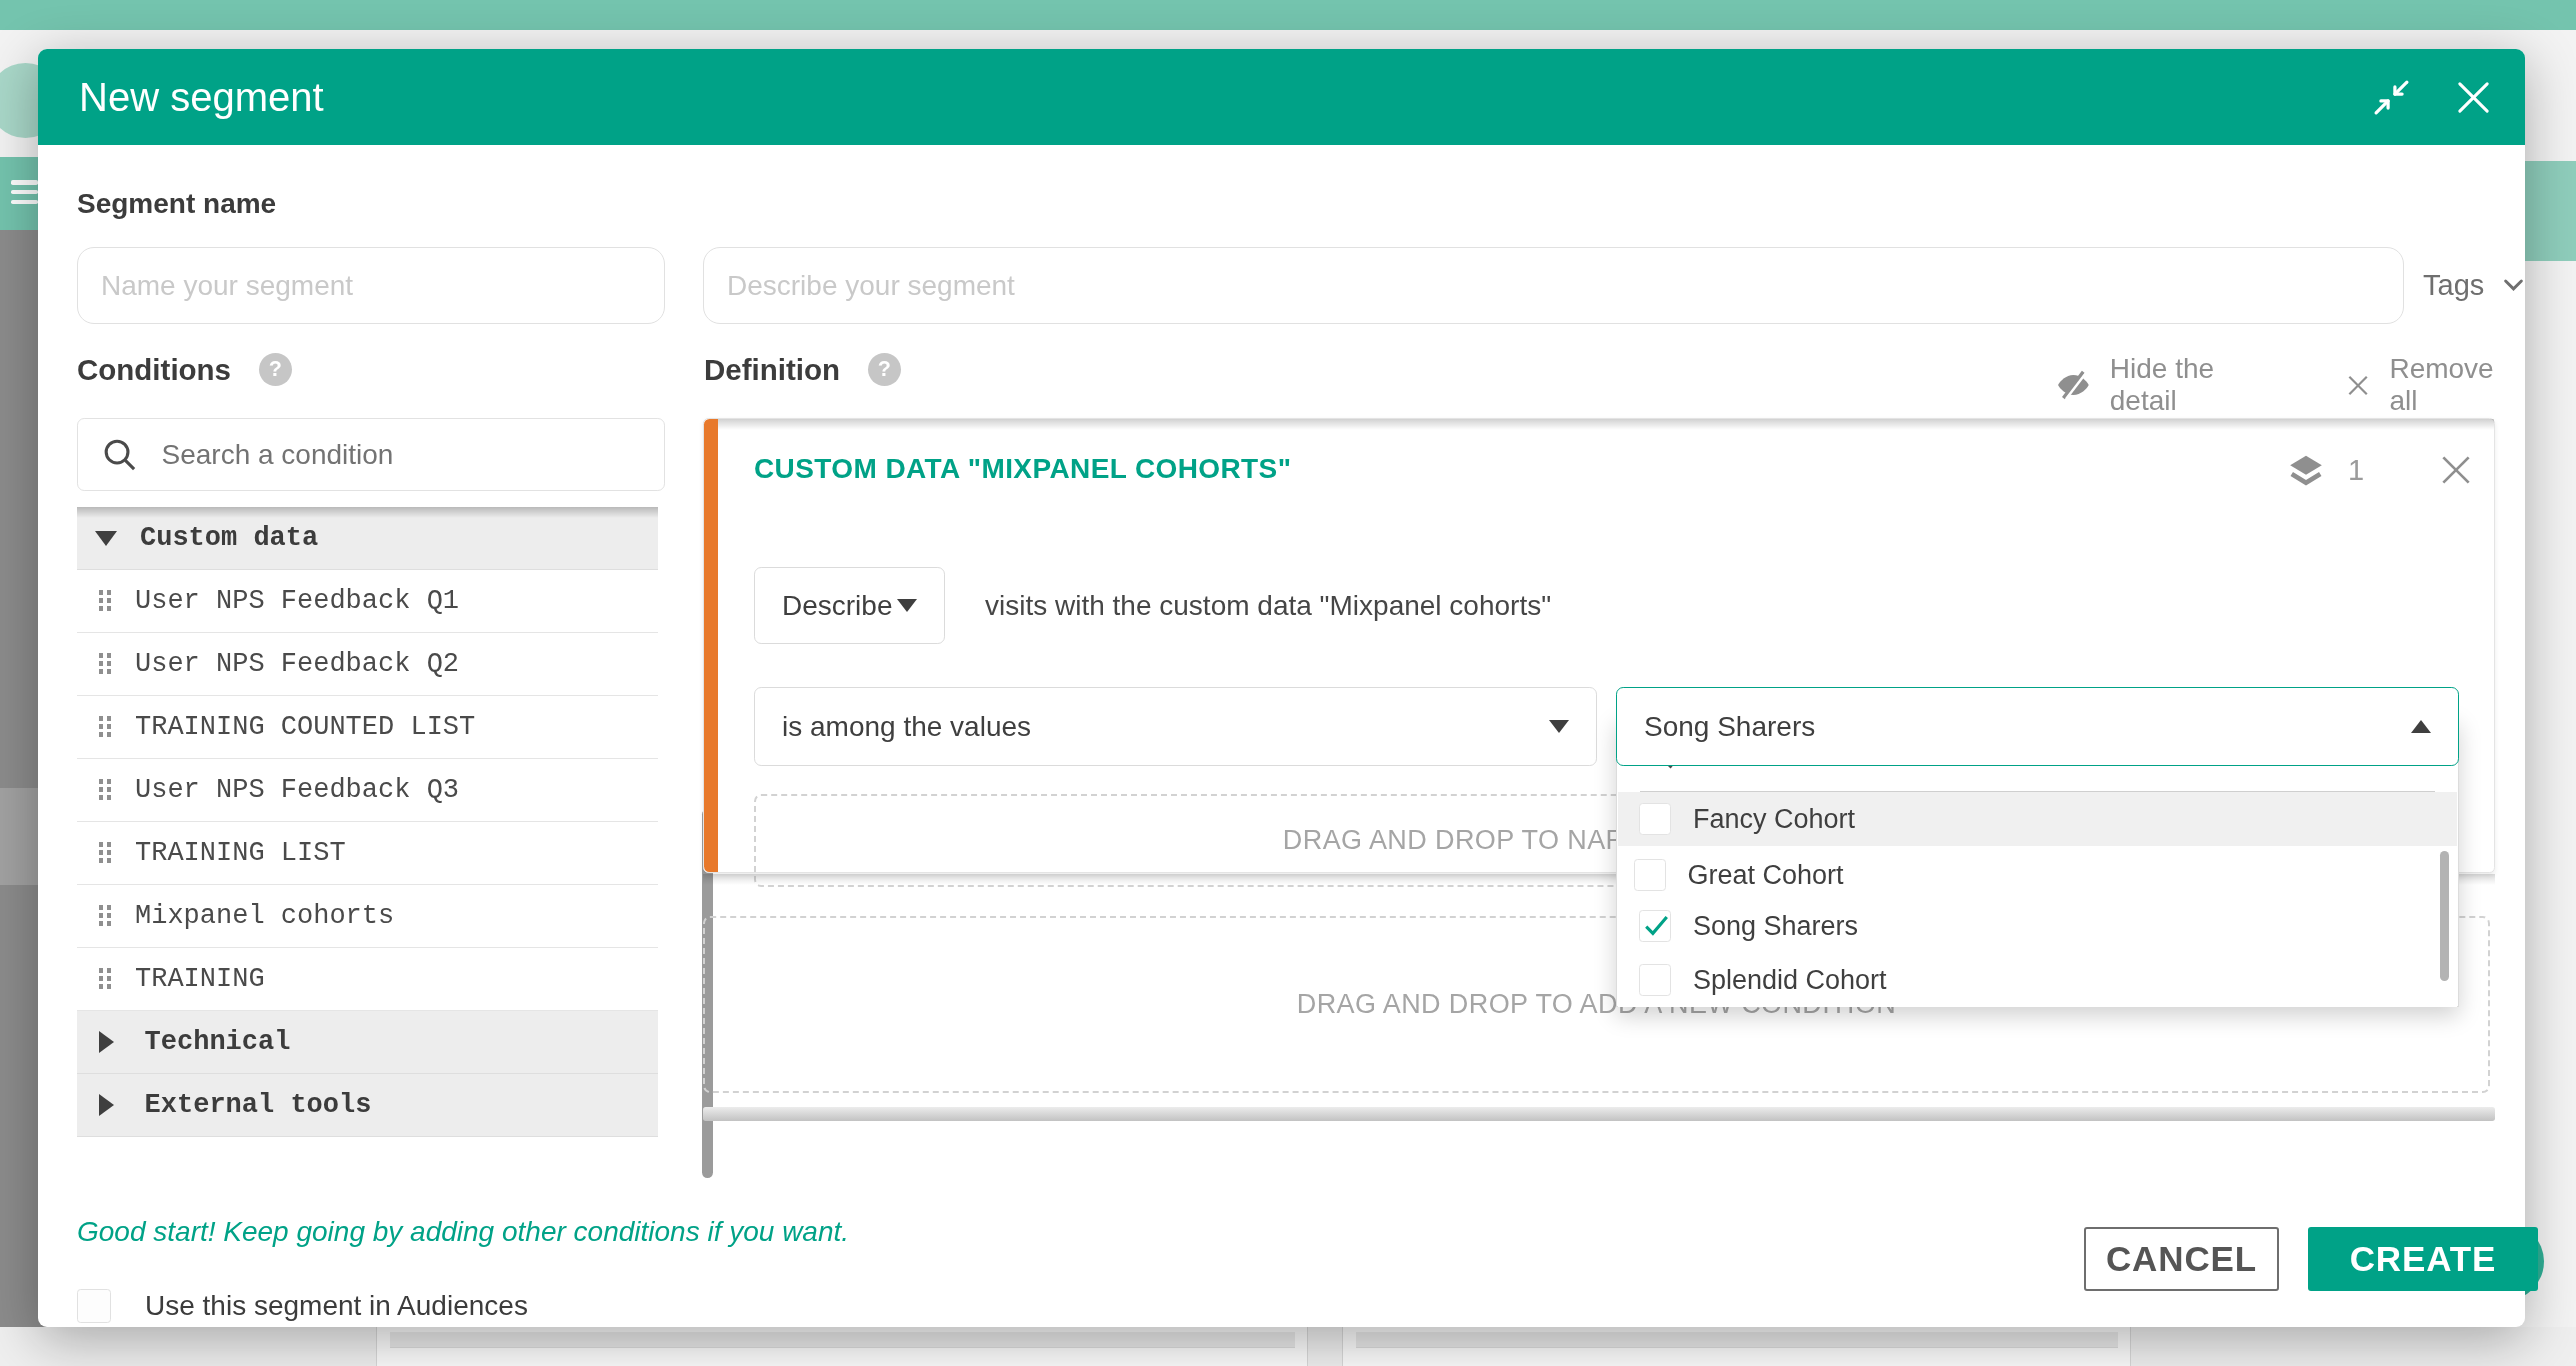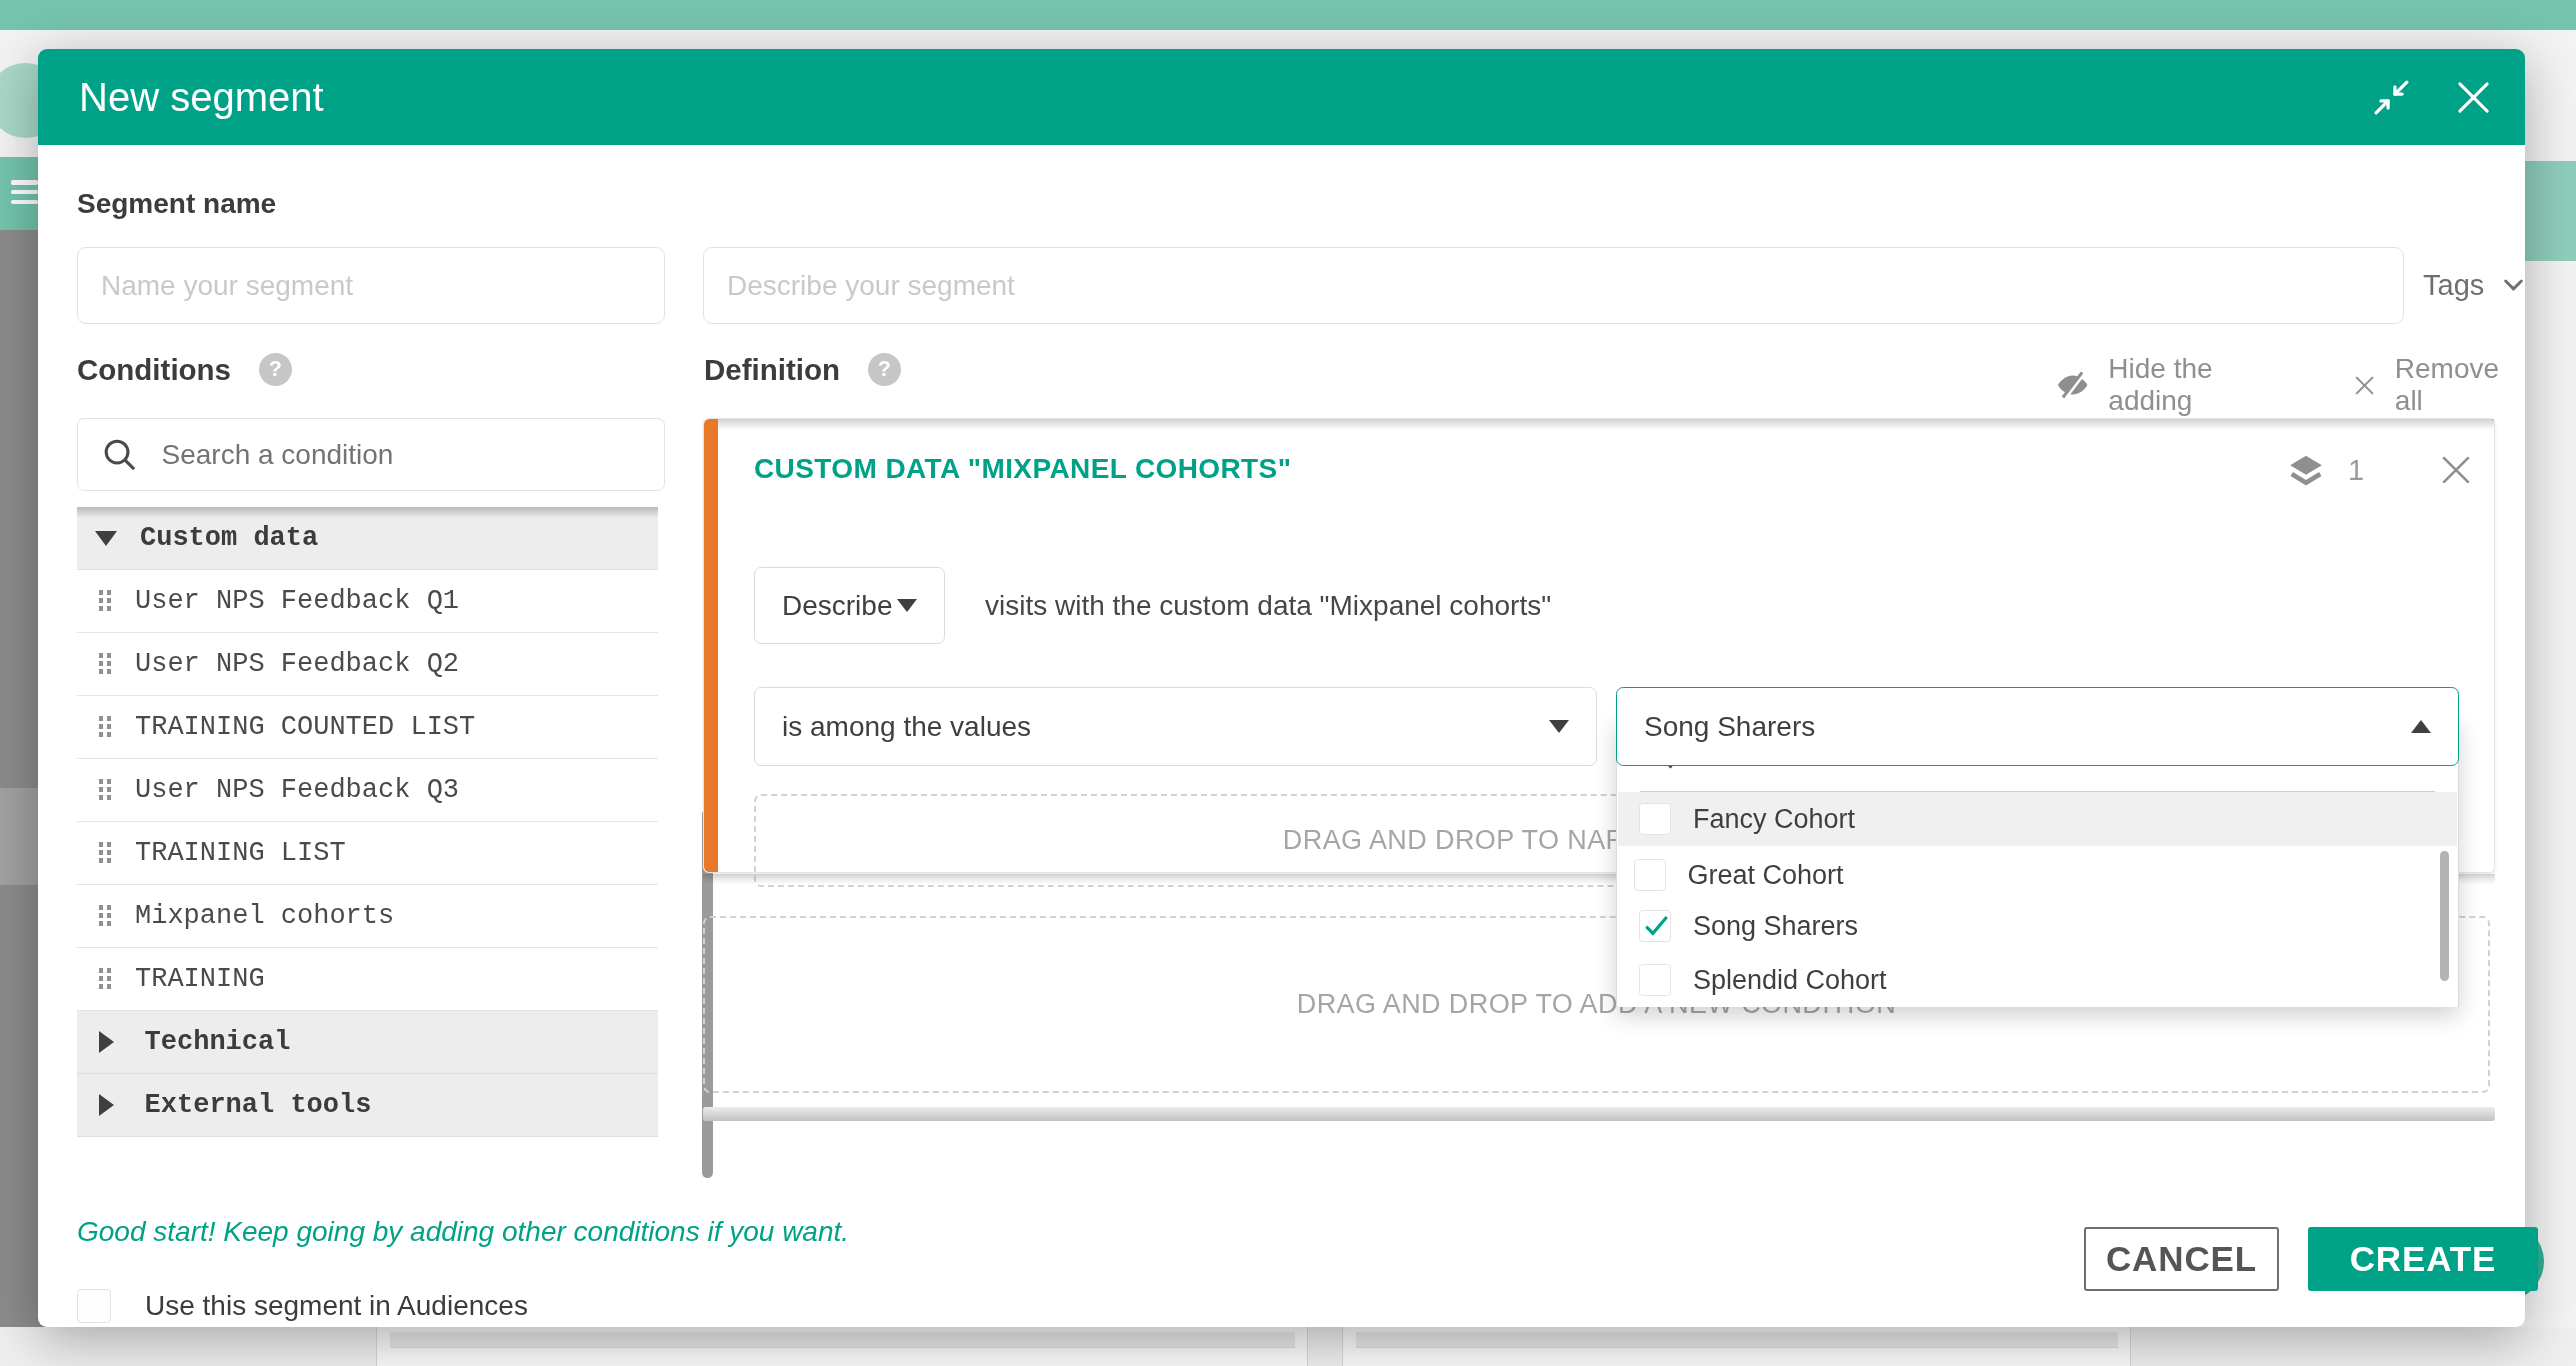--- a/index.html
+++ b/index.html
@@ -26,21 +26,21 @@
          box-shadow:0 12.5px 54px rgba(0,0,0,.30);}
   #mheader{left:0;top:0;width:2487px;height:96px;background:#00a287;border-radius:9px 9px 0 0;}
   #mtitle{left:41px;top:0;height:96px;line-height:96px;font-size:40px;color:#fff;}
   .hicon{top:28px;width:41px;height:41px;color:#fff;cursor:pointer;}
   #collapse-icon{left:2333px;}
   #close-icon{left:2415px;}
 
   .lbl{font-weight:bold;font-size:28px;color:#3c3c3c;}
   #seg-label{left:39px;top:139px;}
 
-  .tinput{top:198px;height:77px;border:1.8px solid #e1e1e1;border-radius:9px;background:#fff;
+  .tinput{top:198px;height:77px;border:1.8px solid #e1e1e1;border-radius:17px;background:#fff;
           font-size:28px;color:#4d7c0f;padding:0 23px;box-sizing:border-box;outline:none;}
   .tinput::placeholder{color:#c9c9c9;opacity:1;}
   #name-input{left:39px;width:588px;}
   #desc-input{left:665px;width:1701px;}
   #tags{left:2385px;top:213px;height:47px;display:flex;align-items:center;gap:16px;color:#6f6f6f;
         font-size:29px;cursor:pointer;}
 
   .help{display:inline-block;width:33px;height:33px;border-radius:50%;background:#c6c6c6;color:#fff;
         font-size:21.5px;font-weight:bold;text-align:center;line-height:33px;vertical-align:middle;}
   #conditions-label{left:39px;top:304px;}
@@ -197,21 +197,21 @@
     <div id="definition-label" class="abs lbl" style="font-size:29.5px">
       <span>Definition</span>
       <span class="help">?</span>
     </div>
     <div id="detail-actions" class="abs">
       <svg class="gico" viewBox="0 0 24 24">
         <path d="M12 5.5c-4.8 0-8.8 4-10 6.5 1.2 2.5 5.2 6.5 10 6.5s8.8-4 10-6.5c-1.2-2.5-5.2-6.5-10-6.5z" fill="currentColor"></path>
         <line x1="5.5" y1="20.5" x2="18.5" y2="3.5" stroke="currentColor" stroke-width="2.4"></line>
         <line x1="7.2" y1="21.2" x2="20.2" y2="4.2" stroke="#ffffff" stroke-width="1.6"></line>
       </svg>
-      <span>Hide the adding</span>
+      <span>Hide the detail</span>
       <span class="spacer"></span>
       <svg class="gico-sm" viewBox="0 0 24 24" fill="none" stroke="currentColor" stroke-width="2">
           <line x1="4" y1="4" x2="20" y2="20"></line>
           <line x1="20" y1="4" x2="4" y2="20"></line>
         </svg>
       <span>Remove all</span>
     </div>
 
     <div id="cond-search" class="abs">
       <svg class="mag" viewBox="0 0 24 24" fill="none" stroke="currentColor" stroke-width="1.9">

